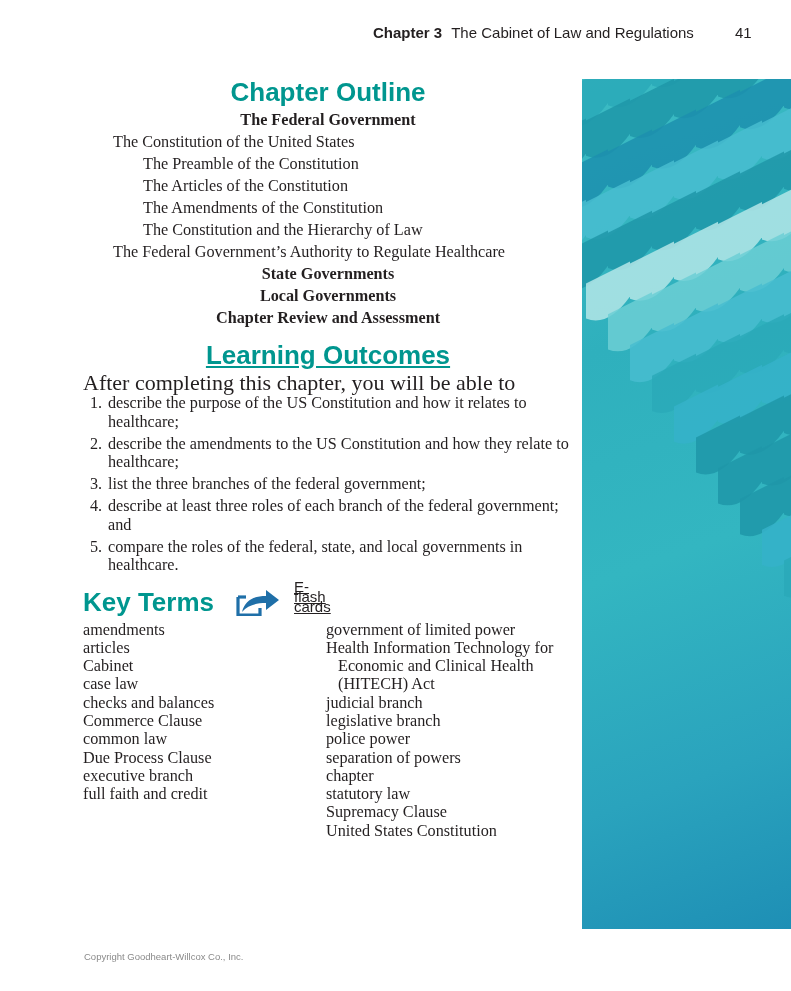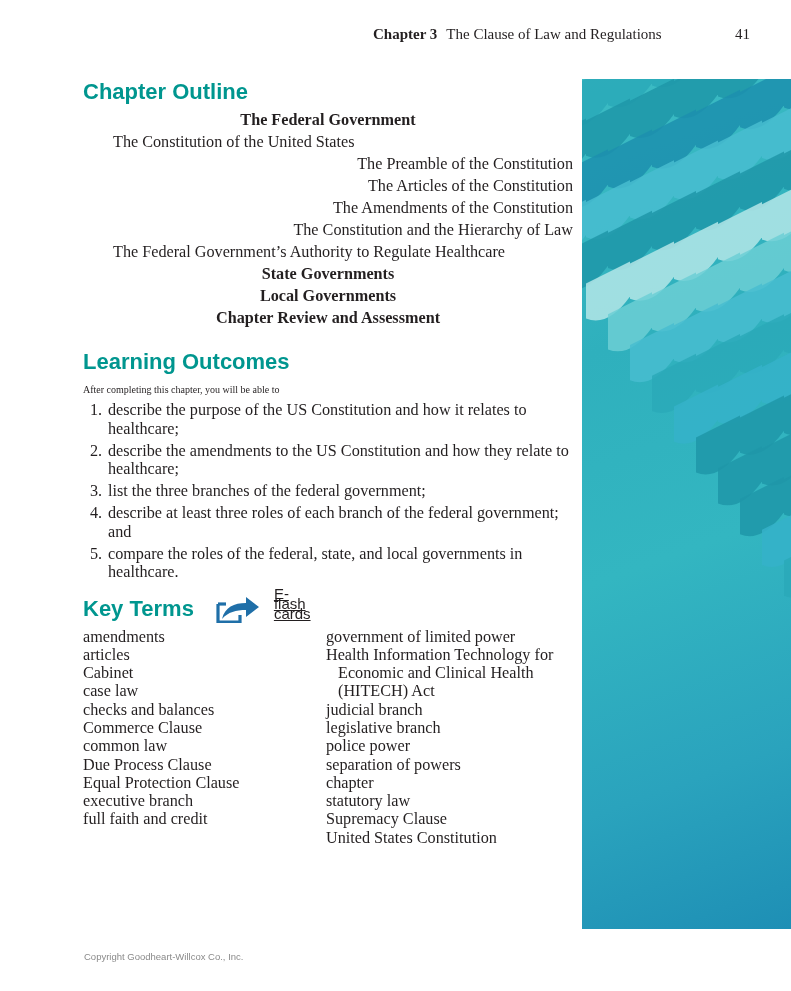--- a/index.html
+++ b/index.html
@@ -3,47 +3,47 @@
   <meta charset="utf-8">
   <style>
     html, body { margin: 0; padding: 0; }
     body {
       width: 791px; height: 991px; position: relative; overflow: hidden;
       background: #ffffff; color: #231f20;
       font-family: "DejaVu Serif", "Liberation Serif", serif;
     }
     .running-head {
       position: absolute; top: 24px; left: 373px; width: 380px; height: 20px;
-      font-family: Liberation Serif, serif; font-size: 15px; color: #231f20;
-      display: flex; align-items: center;
+      font-family: Liberation Sans, sans-serif; font-size: 15px; color: #231f20;
+      display: flex; align-items: flex-start;
     }
     .running-head .ch { font-weight: bold; margin-right: 9px; }
     .running-head .title { flex: 0 0 auto; }
     .running-head .pg { position: absolute; left: 362px; }
 
     .panel {
       position: absolute; left: 582px; top: 79px; width: 209px; height: 850px;
       overflow: hidden;
       background: linear-gradient(160deg, #3cbcc4 0%, #2fb0bd 30%, #33b6c1 55%, #2aa3bd 80%, #1e8fb5 100%);
     }
     .panel svg { position: absolute; left: 0; top: 0; }
 
     .content { position: absolute; left: 83px; top: 79px; width: 490px; }
     .sec-head {
       font-family: "Liberation Sans", sans-serif; font-weight: bold;
-      font-size: 22px; color: #00968f; line-height: 26px; margin: 0;
+      font-size: 26px; color: #00968f; line-height: 26px; margin: 0; text-align: center;
     }
     .outline { margin: 4px 0 0 0; padding: 0; list-style: none; }
     .outline li { font-family: "Liberation Serif", serif; font-size: 16.2px; line-height: 22px; white-space: nowrap; }
     .outline li.l0 { font-weight: bold; padding-left: 0; text-align: center; }
     .outline li.l1 { padding-left: 30px; }
-    .outline li.l2 { padding-left: 60px; text-align: right; }
-
-    .lo-head { margin-top: 20px; }
-    .intro { font-family: "Liberation Serif", serif; font-size: 10px; line-height: 22px; margin: 4px 0 0 0; }
+    .outline li.l2 { padding-left: 60px; }
+
+    .lo-head { margin-top: 13px; text-decoration: underline; }
+    .intro { font-family: "Liberation Serif", serif; font-size: 22px; line-height: 22px; margin: 4px 0 0 0; }
     .outcomes { margin: 0; padding: 0; list-style: none; }
     .outcomes li {
       font-family: "Liberation Serif", serif; font-size: 16.2px; line-height: 18.5px;
       position: relative; padding-left: 25px; margin-bottom: 3.5px; width: 465px;
     }
     .outcomes li .num { position: absolute; left: 7px; top: 0; }
 
     .kt-row { display: flex; align-items: center; margin-top: 12px; height: 30px; gap: 12px; }
     .kt-row .sec-head { margin-right: 10px; }
     .flash-icon { width: 46px; height: 28px; display: inline-block; }
@@ -62,21 +62,21 @@
     .footer {
       position: absolute; left: 84px; top: 951px;
       font-family: "Liberation Sans", sans-serif; font-size: 9.5px; color: #8a8a8a;
     }
   </style>
 </head>
 <body>
 
 <div class="running-head">
   <span class="ch">Chapter 3</span>
-  <span class="title">The Clause of Law and Regulations</span>
+  <span class="title">The Cabinet of Law and Regulations</span>
   <span class="pg">41</span>
 </div>
 
 <div class="panel">
   <svg id="scales" width="209" height="850">
       <path d="M-40 -20 L4 -42 L4 -6.800000000000001 Q-18 24 -40 15.200000000000003 Z" fill="#2aa9b8" opacity="0.85"></path>
       <path d="M4 -39.8 L48 -61.8 L48 -26.599999999999998 Q26 4.200000000000003 4 -4.599999999999994 Z" fill="#2aa9b8" opacity="0.85"></path>
       <path d="M48 -59.6 L92 -81.6 L92 -46.400000000000006 Q70 -15.600000000000001 48 -24.4 Z" fill="#2aa9b8" opacity="0.85"></path>
       <path d="M-18 10.799999999999997 L26 -11.200000000000003 L26 23.999999999999996 Q4 54.8 -18 46 Z" fill="#2aa9b8" opacity="0.85"></path>
       <path d="M26 -9.000000000000004 L70 -31.000000000000004 L70 4.199999999999996 Q48 35 26 26.2 Z" fill="#2aa9b8" opacity="0.85"></path>
@@ -187,21 +187,20 @@
   <div class="terms">
     <ul class="col1" id="terms1">
         <li>amendments</li>
         <li>articles</li>
         <li>Cabinet</li>
         <li>case law</li>
         <li>checks and balances</li>
         <li>Commerce Clause</li>
         <li>common law</li>
         <li>Due Process Clause</li>
-        <li>Equal Protection Clause</li>
         <li>executive branch</li>
         <li>full faith and credit</li>
       </ul>
     <ul class="col2" id="terms2">
         <li>government of limited power</li>
         <li>Health Information Technology for Economic and Clinical Health (HITECH) Act</li>
         <li>judicial branch</li>
         <li>legislative branch</li>
         <li>police power</li>
         <li>separation of powers</li>

